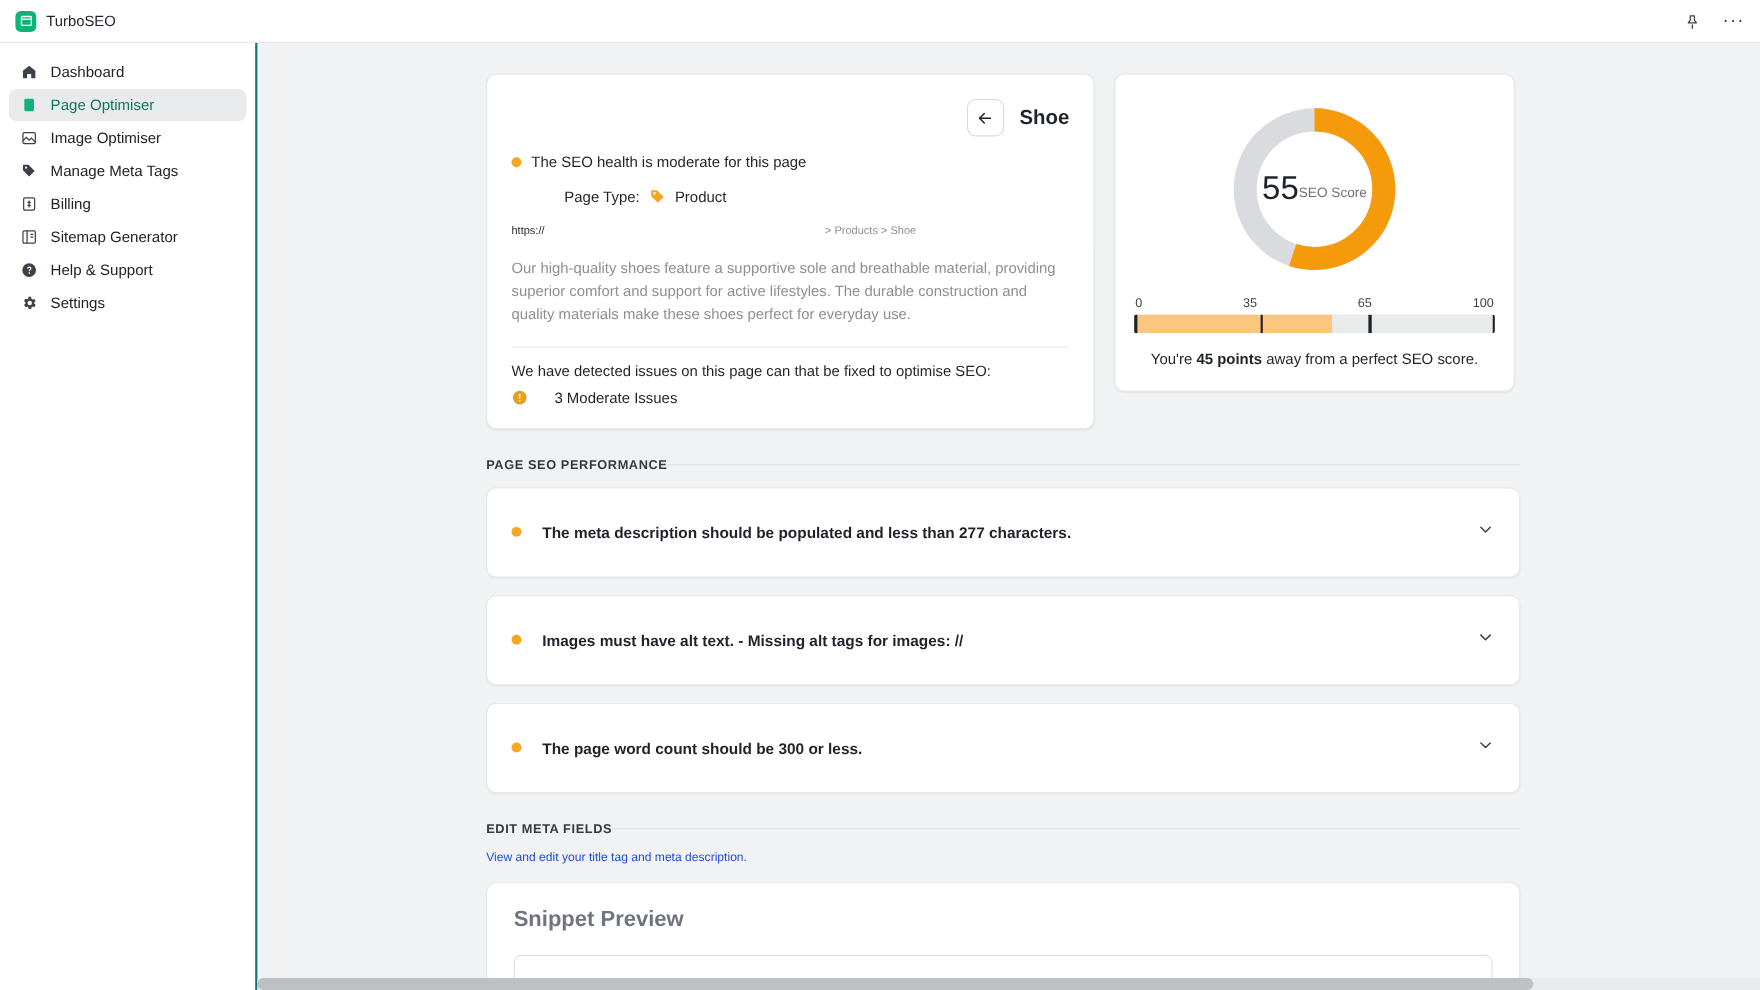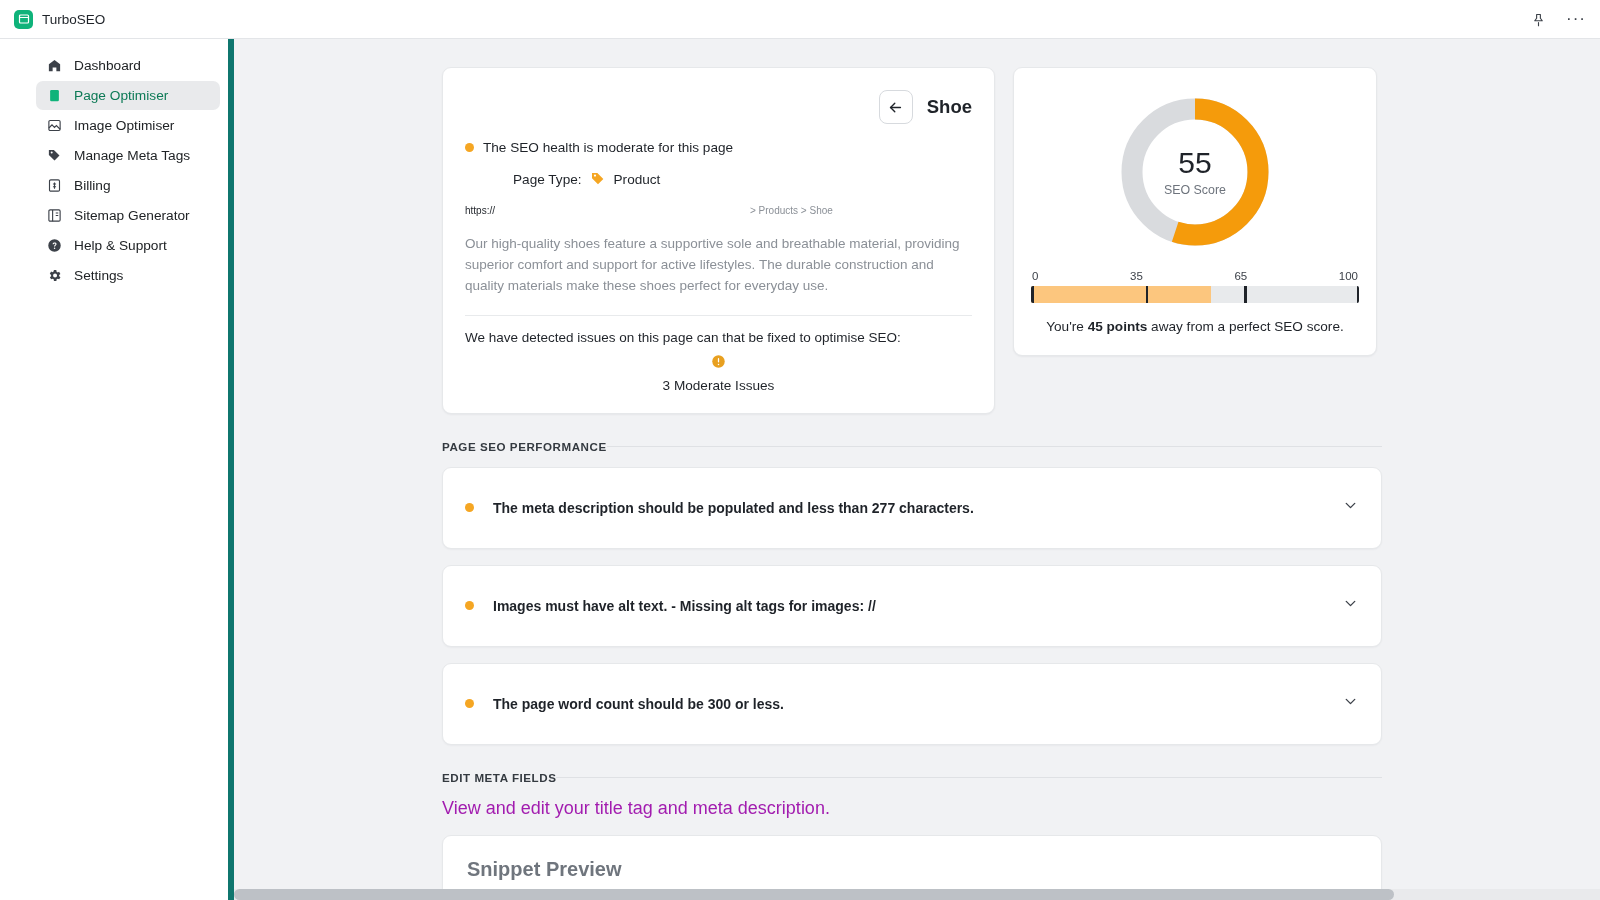--- a/index.html
+++ b/index.html
@@ -39,23 +39,22 @@
   }
   .dots { font-size: 17px; letter-spacing: 1px; line-height: 10px; }
 
   
   .shell { display: flex; height: 861px; }
 
   
   .sidebar {
     width: 234px; min-width: 234px;
     background: #ffffff;
-    border-right: 6px solid #0f766e;
+    border-right: 2px solid #0f766e;
     padding-top: 12px;
-    padding-left: 28px;
   }
   .nav-item {
     display: flex; align-items: center; gap: 11px;
     height: 29px; margin: 0 8px 1px 8px;
     padding: 0 10px;
     border-radius: 7px;
     font-size: 13.7px;
     color: #202326;
     cursor: pointer;
   }
@@ -95,27 +94,27 @@
   .dot { width: 9px; height: 9px; border-radius: 50%; background: #f5a623; display: inline-block; flex: 0 0 9px; }
   .pt-row { display: flex; align-items: center; gap: 8px; margin-top: 16px; font-size: 13.6px; }
   .pt-label { font-weight: 400; padding-left: 48px; }
   .tag-ico { color: #f5a623; display: flex; align-items: center; }
   .url-row { display: flex; margin-top: 18px; font-size: 10px; }
   .url-left { width: 285px; color: #1f2329; }
   .url-crumb { color: #8b9097; }
   .desc { margin-top: 18px; font-size: 13.5px; line-height: 1.55; color: #8b9097; }
   .divider { height: 1px; background: #e8eaec; margin: 18px 0 14px 0; }
   .issues-lead { font-size: 13.5px; color: #1f2329; }
-  .issues-line { display: flex; align-items: center; gap: 9px; margin-top: 9px; font-size: 13.6px; flex-direction: column; }
+  .issues-line { display: flex; align-items: center; gap: 24px; margin-top: 9px; font-size: 13.6px; }
   .warn-ico { width: 15px; height: 15px; flex: 0 0 15px; }
 
   
   .score { width: 364px; padding: 20px 18px 18px 18px; display: flex; flex-direction: column; align-items: center; }
   .donut-wrap { position: relative; width: 156px; height: 156px; margin-top: 6px; }
-  .donut-center { position: absolute; inset: 0; display: flex; flex-direction: column; align-items: center; justify-content: center; }
+  .donut-center { position: absolute; inset: 0; display: flex; flex-direction: row; align-items: center; justify-content: center; }
   .donut-num { font-size: 30px; font-weight: 400; color: #1f2329; line-height: 1; }
   .donut-cap { font-size: 12.4px; color: #6d737c; margin-top: 5px; }
   .scale { width: 328px; margin-top: 20px; }
   .scale-ticks { display: flex; justify-content: space-between; font-size: 11.5px; color: #3c4149; margin-bottom: 4px; padding: 0 1px; }
   .scale-bar { position: relative; height: 17px; background: #e8eaec; border-radius: 2px; overflow: hidden; }
   .scale-fill { position: absolute; left: 0; top: 0; bottom: 0; background: #fcc67e; }
   .tickline { position: absolute; top: 0; bottom: 0; width: 2.5px; background: #1f2329; }
   .score-msg { margin-top: 14px; font-size: 13.6px; text-align: center; line-height: 1.5; color: #1f2329; width: 300px; }
   .score-msg b { font-weight: 700; }
 
@@ -131,21 +130,21 @@
   .issue {
     background: #fff; border: 1px solid #e6e8ea; border-radius: 9px;
     height: 82px; display: flex; align-items: center; padding: 0 22px 0 22px;
     margin-bottom: 16px; box-shadow: 0 1px 2px rgba(16,24,40,.04);
     cursor: pointer;
   }
   .issue .dot { margin-right: 19px; }
   .issue-text { font-size: 14px; font-weight: 700; color: #1f2329; }
   .chev { margin-left: auto; color: #3c4149; }
 
-  .meta-note { font-size: 18px; color: #a21caf; margin: 0 0 16px 0; }
+  .meta-note { font-size: 11px; color: #1d4ed8; margin: 0 0 16px 0; }
 
   .snippet-card { background: #fff; border: 1px solid #e6e8ea; border-radius: 9px; padding: 22px 24px 24px 24px; box-shadow: 0 1px 2px rgba(16,24,40,.04); }
   .snippet-title { font-size: 20px; font-weight: 700; color: #6f757d; }
   .snippet-box { margin-top: 20px; height: 40px; border: 1px solid #dfe2e5; border-radius: 7px; background: #fff; }
 
   
   .hscroll {
     position: absolute; left: 0; right: 0; bottom: 0; height: 11px;
     background: #e9eaec;
   }

